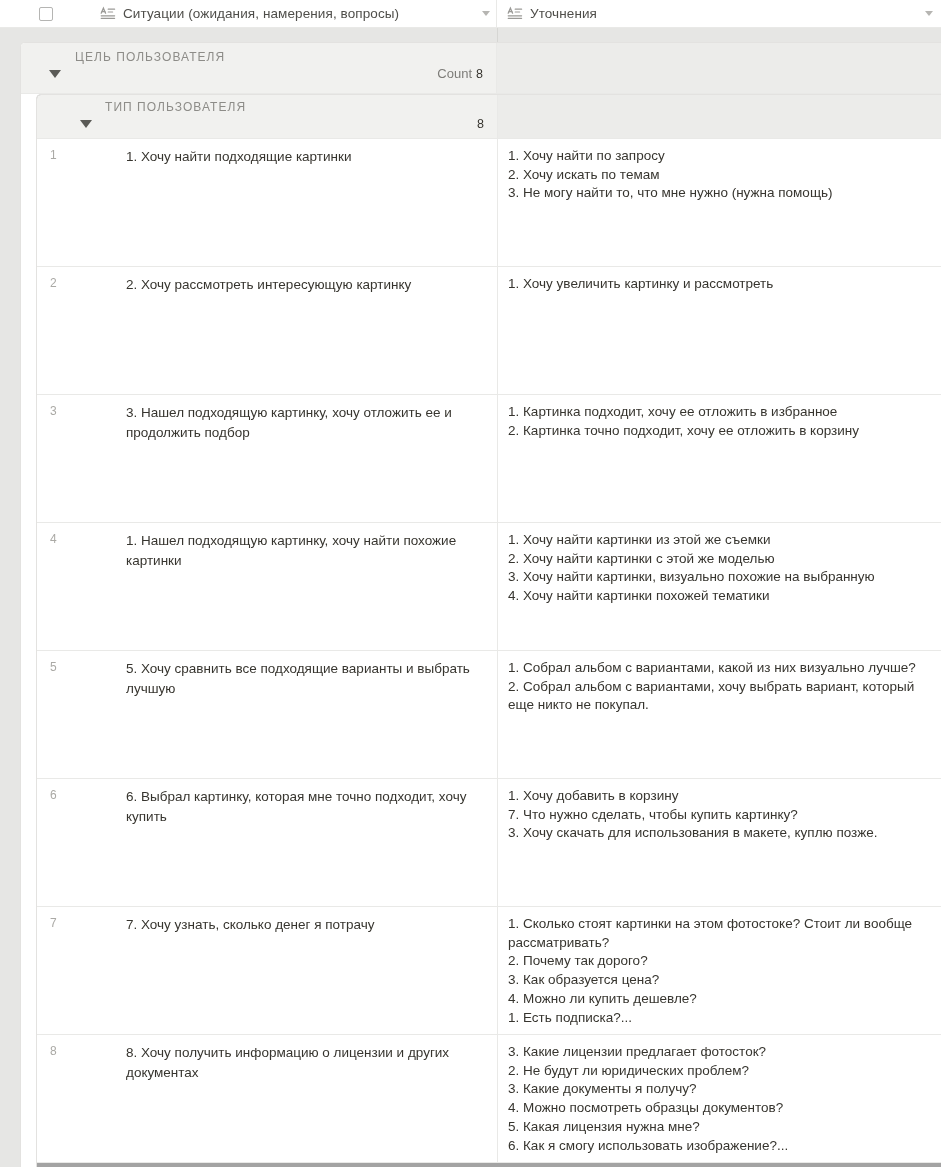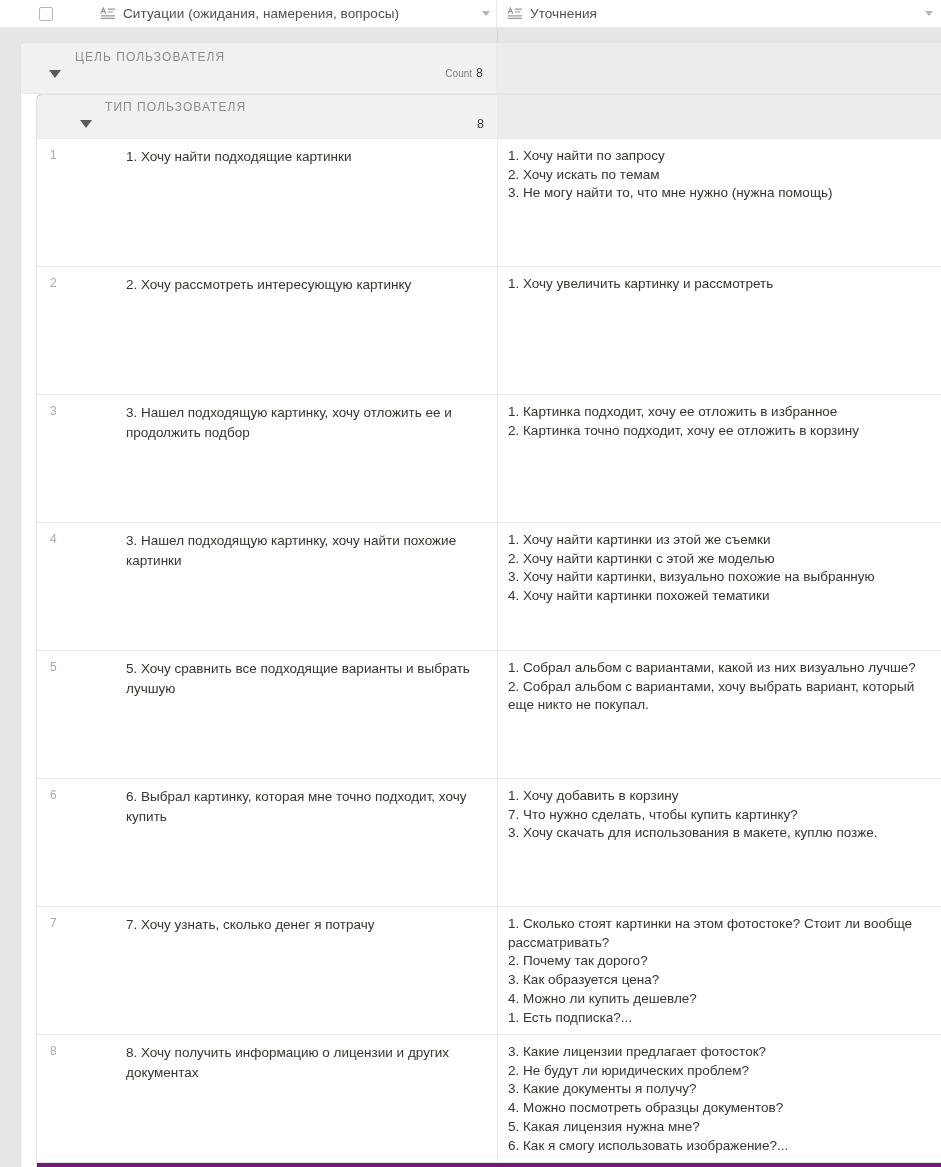--- a/index.html
+++ b/index.html
@@ -184,32 +184,32 @@
   .badge.yellow { background: #fdecc8; color: #402c1b; font-weight: 700; }
   .badge.blue   { background: #d3e5ef; color: #183347; font-weight: 400; }
 
   .gh-count {
     position: absolute;
     right: 13px;
     font-size: 12.5px;
     color: #37352f;
     white-space: nowrap;
   }
-  .gh-count .cnt-word { color: #7d7c78; font-size: 10px; margin-right: 4px; }
+  .gh-count .cnt-word { color: #7d7c78; font-size: 13px; margin-right: 4px; }
   .group-head.level-1 .gh-count { top: 23px; }
   .group-head.level-2 .gh-count { top: 22px; }
 
   
   .group-inner {
     position: absolute;
     top: 51px;
     left: 15px;
     width: 906px;
     bottom: 0;
-    background: #701a75;
+    background: #a3a3a3;
     border-left: 1px solid #e3e2e0;
     border-top: 1px solid #e3e2e0;
     border-top-left-radius: 5px;
     box-sizing: border-box;
     overflow: hidden;
   }
   .group-inner .gh-main {
     flex: 0 0 461px;
     width: 461px;
   }
@@ -348,21 +348,21 @@
           <div class="row">
             <div class="c-index">3</div>
             <div class="c-main">3. Нашел подходящую картинку, хочу отложить ее и продолжить подбор</div>
             <div class="c-second">
               <span class="ln">1. Картинка подходит, хочу ее отложить в избранное</span>
               <span class="ln">2. Картинка точно подходит, хочу ее отложить в корзину</span>
             </div>
           </div>
           <div class="row">
             <div class="c-index">4</div>
-            <div class="c-main">3. Нашел подходящую картинку, хочу найти похожие картинки</div>
+            <div class="c-main">1. Нашел подходящую картинку, хочу найти похожие картинки</div>
             <div class="c-second">
               <span class="ln">1. Хочу найти картинки из этой же съемки</span>
               <span class="ln">2. Хочу найти картинки с этой же моделью</span>
               <span class="ln">3. Хочу найти картинки, визуально похожие на выбранную</span>
               <span class="ln">4. Хочу найти картинки похожей тематики</span>
             </div>
           </div>
           <div class="row">
             <div class="c-index">5</div>
             <div class="c-main">5. Хочу сравнить все подходящие варианты и выбрать лучшую</div>

